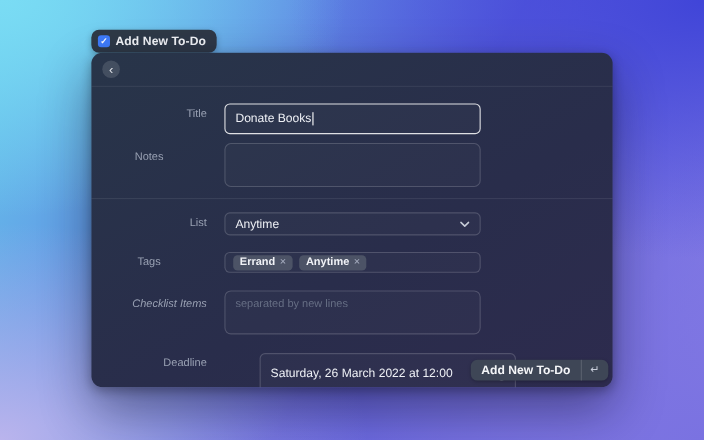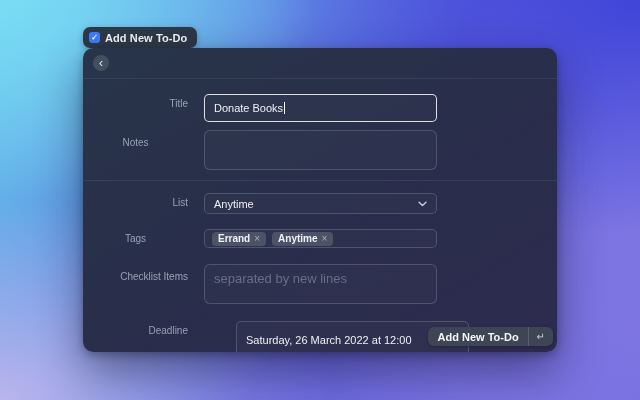--- a/index.html
+++ b/index.html
@@ -48,21 +48,21 @@
   .row{position:absolute;left:0;width:100%;display:flex;}
   .lbl{width:105px;text-align:right;color:#99a1b3;font-size:10px;flex:none;}
   .ctl{margin-left:16px;width:233px;flex:none;box-sizing:border-box;}
   .box{
     box-sizing:border-box;background:rgba(255,255,255,0.02);
     border:1px solid rgba(255,255,255,0.17);border-radius:5px;
     color:#eef0f5;font-size:11px;display:flex;align-items:center;padding:0 9px;
   }
   .box.focused{border-color:rgba(255,255,255,0.85);}
   .ta{align-items:flex-start;border-radius:6px;}
-  .placeholder{color:#666e84;font-size:13px;}
+  .placeholder{color:#666e84;font-size:10px;}
   .caret{display:inline-block;width:1px;height:12px;background:#fff;margin-left:1px;vertical-align:middle;}
   .divider{position:absolute;left:0;width:100%;height:1px;background:rgba(255,255,255,0.08);}
   .chev{margin-left:auto;flex:none;display:flex;}
   .chip{
     display:inline-flex;align-items:center;gap:4px;height:14px;
     background:#4c5366;border-radius:4px;padding:0 6px;
     color:#f0f2f6;font-size:10px;font-weight:700;line-height:1;
   }
   .chip .x{color:#a7aec0;font-weight:400;font-size:10px;}
   .chips{gap:6px;padding-left:7px;}
@@ -130,21 +130,21 @@
         <span class="x">×</span>
       </span>
       <span class="chip">
         <span>Anytime</span>
         <span class="x">×</span>
       </span>
     </div>
   </div>
 
   <div class="row" style="top:216px;">
-    <div class="lbl" style="padding-top:7px;">Checklist Items</div>
+    <div class="lbl" style="padding-top:7px;font-style:italic;">Checklist Items</div>
     <div class="ctl box ta" style="height:40px;padding-top:6px;">
       <span class="placeholder">separated by new lines</span>
     </div>
   </div>
 
   <div class="row" style="top:273px;gap:32px;">
     <div class="lbl" style="line-height:19px;">Deadline</div>
     <div class="ctl box" style="height:37px;">
       <span>Saturday, 26 March 2022 at 12:00</span>
       <span class="cal">

